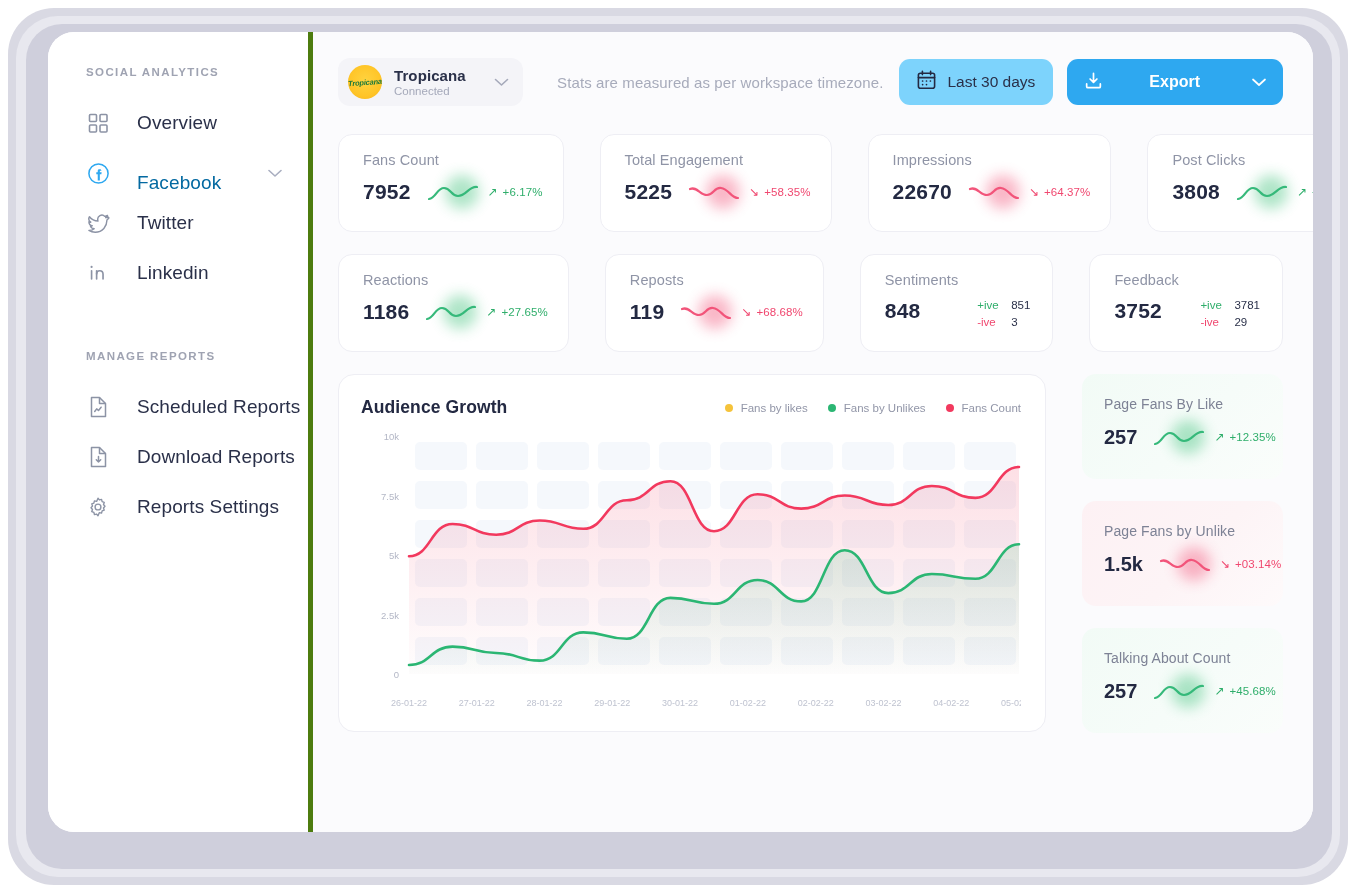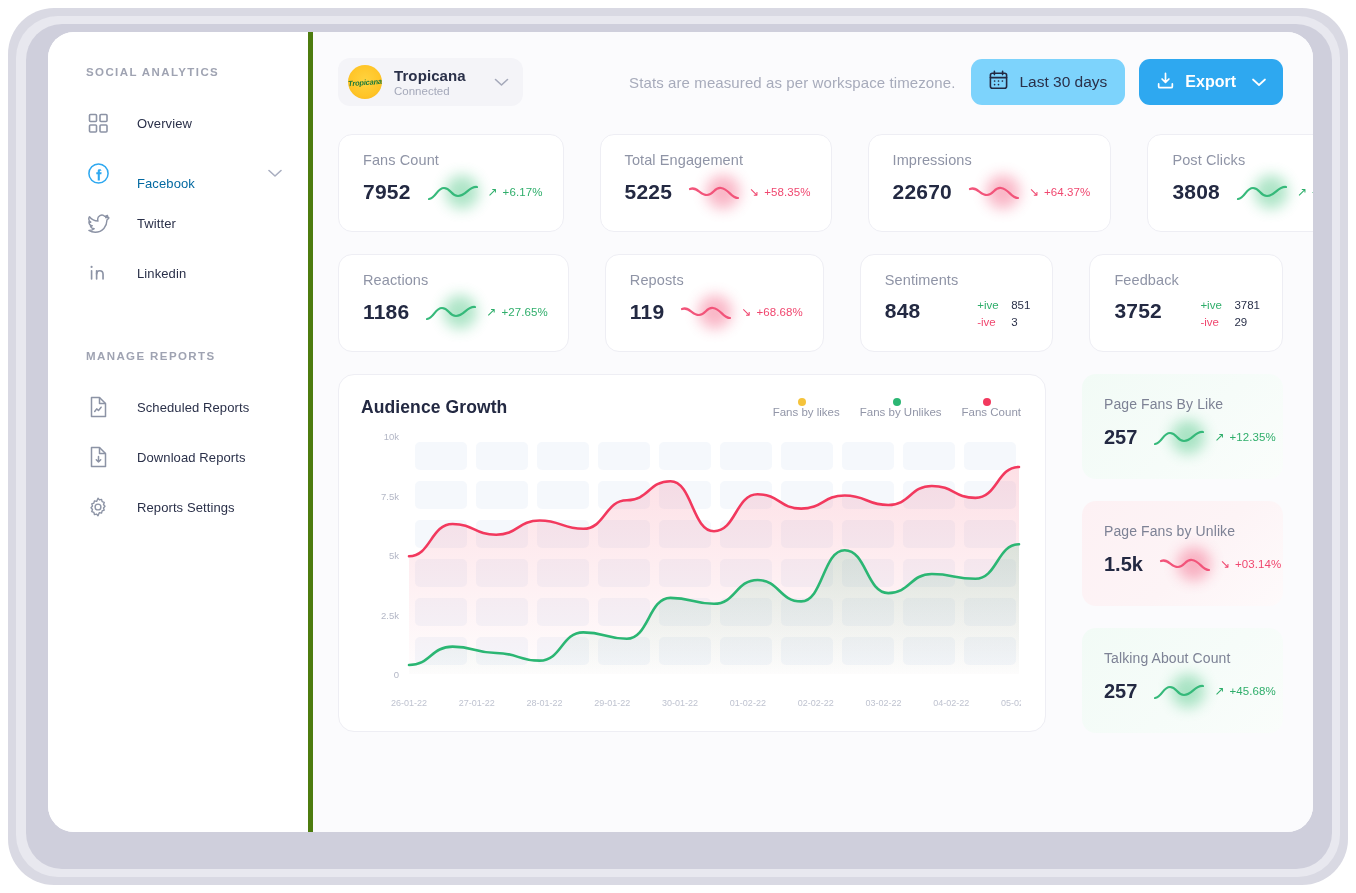--- a/index.html
+++ b/index.html
@@ -63,21 +63,21 @@
     position: relative;
   }
   .nav-icon {
     width: 24px; height: 24px;
     display: flex; align-items: center; justify-content: center;
     color: #8c93a5;
     flex-shrink: 0;
   }
   .nav-label {
     margin-left: 27px;
-    font-size: 13px;
+    font-size: 19px;
     color: #2a3049;
     letter-spacing: .1px;
   }
   .nav-item.active .nav-label { color: #0369a1; margin-top: 20px; }
   .nav-item.active .nav-icon { color: #2ea8f0; }
   .nav-chevron {
     position: absolute; right: 26px; top: 50%;
     transform: translateY(-50%);
     color: #a9aec0;
   }
@@ -135,20 +135,21 @@
     margin-right: 14px;
   }
   .date-btn .lbl { font-size: 15.5px; color: #2a3049; margin-left: 11px; }
   .export-btn {
     display: flex; align-items: center;
     height: 46px; padding: 0 17px;
     background: #2ea8f0;
     border-radius: 11px;
     color: #fff;
     cursor: pointer;
+    gap: 36px;
   }
   .export-btn .lbl { font-size: 16px; font-weight: 600; margin-left: 10px; margin-right: 16px; }
 
   .page-title {
     font-size: 20px; font-weight: 600; color: #232942;
     letter-spacing: .1px;
     margin-bottom: 19px;
   }
 
   
@@ -201,21 +202,21 @@
     background: #fff;
     border: 1px solid #eeeef4;
     border-radius: 16px;
     height: 358px;
     padding: 22px 24px 12px 22px;
     position: relative;
   }
   .chart-head { display: flex; align-items: center; }
   .chart-title { font-size: 17.5px; font-weight: 600; color: #232942; letter-spacing: .1px; }
   .legend { margin-left: auto; display: flex; align-items: center; gap: 20px; }
-  .legend-item { display: flex; align-items: center; font-size: 11.5px; color: #9296a8; flex-direction: column; }
+  .legend-item { display: flex; align-items: center; font-size: 11.5px; color: #9296a8; }
   .legend-dot { width: 8px; height: 8px; border-radius: 50%; margin-right: 8px; }
 
   .plot { position: relative; margin-top: 10px; height: 292px; }
   .plot svg { display: block; }
 
   .side-cards { width: 210px; display: flex; flex-direction: column; gap: 22px; }
   .side-card {
     border-radius: 14px;
     height: 105px;
     padding: 22px 0 0 22px;

